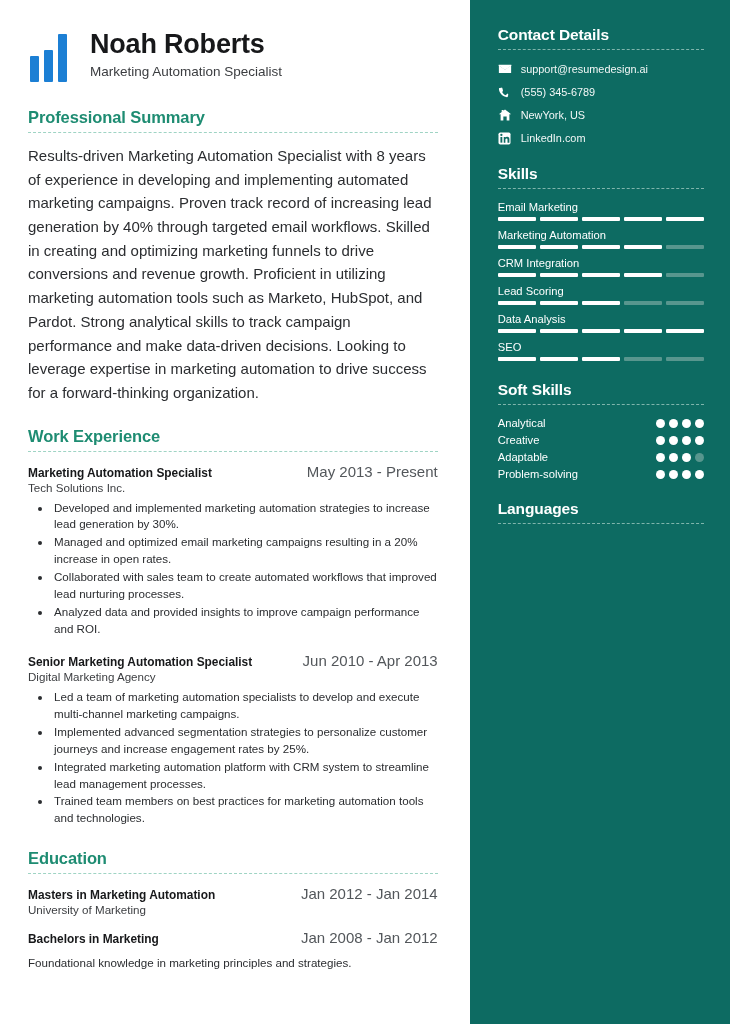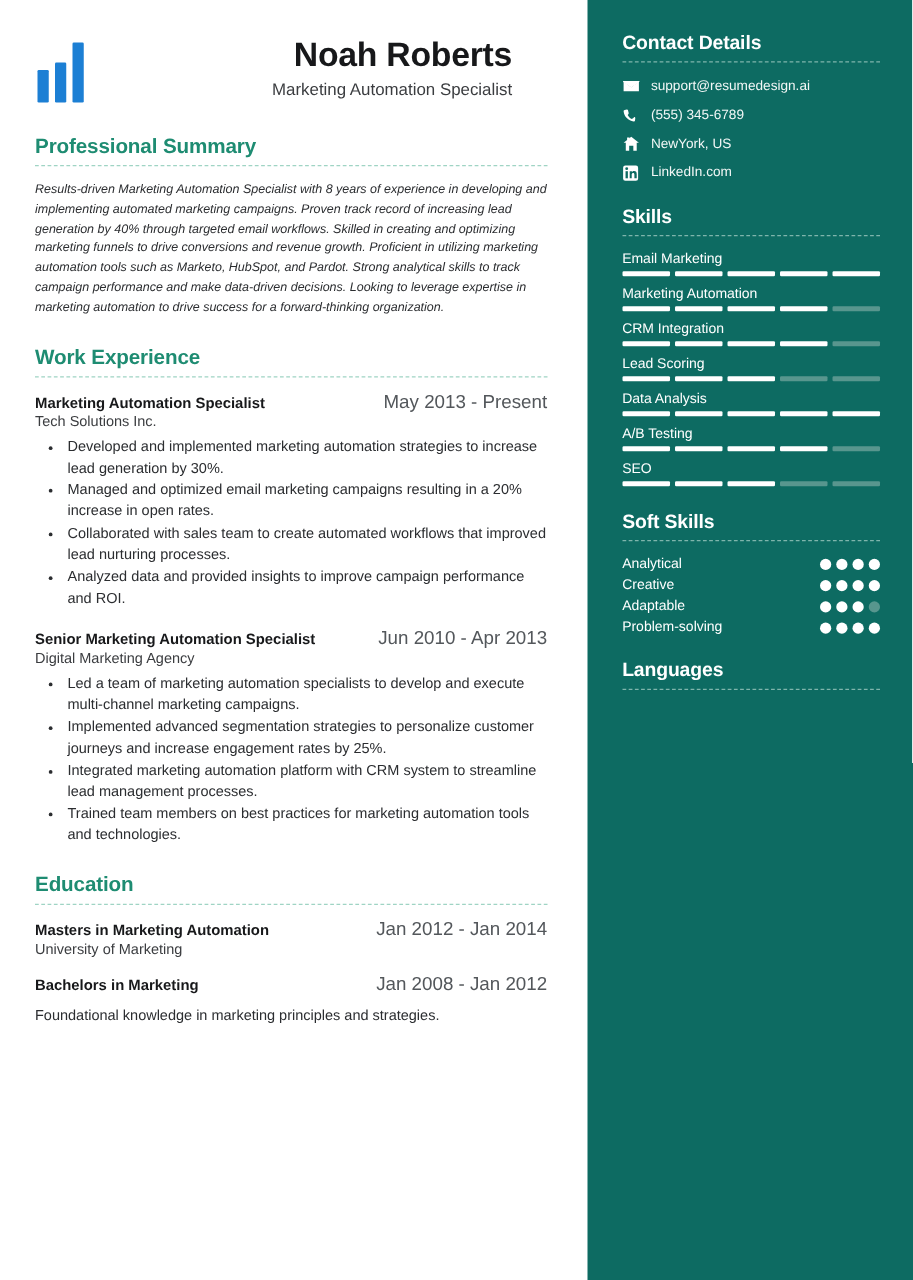--- a/index.html
+++ b/index.html
@@ -30,41 +30,41 @@
     width: 60px; height: 56px;
     display: flex; align-items: flex-end; gap: 5px;
     flex: 0 0 auto;
     margin-left: 2px;
   }
   .logo span { display: block; width: 9px; background: #1C7FD4; border-radius: 1px; }
   .logo .b1 { height: 26px; }
   .logo .b2 { height: 32px; }
   .logo .b3 { height: 48px; }
 
-  .name-block { flex: 1; text-align: right; padding-right: 28px; }
+  .name-block { flex: 1; text-align: left; padding-right: 28px; }
   .name {
     font-size: 27px; font-weight: bold; color: #17181A;
     letter-spacing: -0.2px; line-height: 1.12;
   }
   .role {
     font-size: 13.5px; color: #3B3D40; margin-top: 5px; font-weight: normal;
   }
 
   .sec-title {
     font-size: 16.5px; font-weight: bold; color: #1E8C72;
     letter-spacing: -0.1px;
   }
   .sec-rule {
     margin-top: 5px; margin-bottom: 11px;
     height: 0; border-top: 1.6px dashed #9FD4C4;
   }
   .section { margin-bottom: 22px; }
 
   .summary {
-    font-size: 10px; line-height: 1.58; color: #2B2D30; text-align: left; font-style: italic;
+    font-size: 15px; line-height: 1.58; color: #2B2D30; text-align: left;
   }
   .entry-top {
     display: flex; justify-content: space-between; align-items: baseline; gap: 10px;
   }
   .entry-title { font-size: 11.9px; font-weight: bold; color: #17181A; }
   .entry-date { font-size: 15px; color: #53575B; white-space: nowrap; }
   .entry-org { font-size: 11.6px; color: #3B3D40; margin-top: 1px; }
   .entry-desc { font-size: 11.6px; color: #2B2D30; margin-top: 8px; line-height: 1.5; }
 
   ul.bullets { margin: 6px 0 0 0; padding-left: 24px; }
@@ -304,30 +304,20 @@
             <div class="skill-name">Data Analysis</div>
             <div class="skill-bars">
               <span class="seg on"></span>
               <span class="seg on"></span>
               <span class="seg on"></span>
               <span class="seg on"></span>
               <span class="seg on"></span>
             </div>
           </div>
           <div class="skill">
-            <div class="skill-name">A/B Testing</div>
-            <div class="skill-bars">
-              <span class="seg on"></span>
-              <span class="seg on"></span>
-              <span class="seg on"></span>
-              <span class="seg on"></span>
-              <span class="seg"></span>
-            </div>
-          </div>
-          <div class="skill">
             <div class="skill-name">SEO</div>
             <div class="skill-bars">
               <span class="seg on"></span>
               <span class="seg on"></span>
               <span class="seg on"></span>
               <span class="seg"></span>
               <span class="seg"></span>
             </div>
           </div>
         </div>

